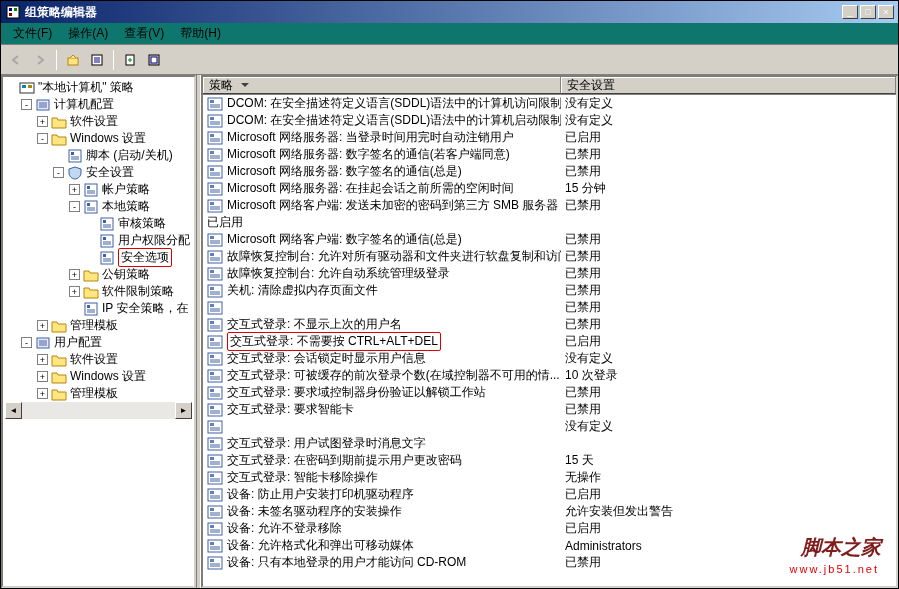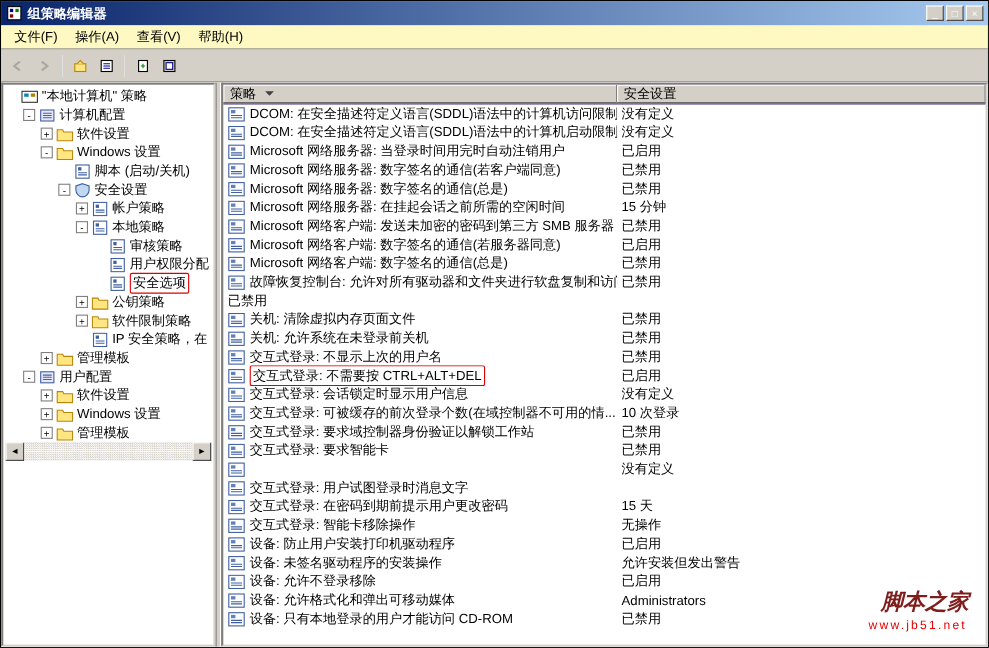--- a/index.html
+++ b/index.html
@@ -3,21 +3,21 @@
 <meta charset="utf-8">
 <style>
 * { box-sizing: border-box; margin: 0; padding: 0; }
 body { font-family: "Microsoft YaHei", SimSun, sans-serif; font-size: 12px; background: #d4d0c8; overflow: hidden; width: 899px; height: 589px; position: relative; }
 .window { width: 899px; height: 589px; display: flex; flex-direction: column; border: 1px solid #000; }
 .titlebar { background: linear-gradient(to right, #0a246a, #a6caf0); color: #fff; height: 22px; display: flex; align-items: center; padding: 0 4px; }
 .titlebar-icon { width: 16px; height: 16px; margin-right: 4px; display: inline-flex; align-items: center; justify-content: center; }
 .titlebar-title { flex: 1; font-size: 12px; font-weight: bold; }
 .titlebar-btns { display: flex; gap: 2px; }
 .titlebar-btn { width: 16px; height: 14px; background: #d4d0c8; border: 1px solid #fff; border-right-color: #404040; border-bottom-color: #404040; font-size: 9px; display: flex; align-items: center; justify-content: center; cursor: pointer; font-family: Arial; }
-.menubar { background: #fef9c3; height: 22px; display: flex; align-items: center; padding: 0 4px; border-bottom: 1px solid #808080; }
+.menubar { background: #0f766e; height: 22px; display: flex; align-items: center; padding: 0 4px; border-bottom: 1px solid #808080; }
 .menu-item { padding: 2px 8px; cursor: pointer; }
 .toolbar { background: #d4d0c8; height: 30px; display: flex; align-items: center; padding: 0 4px; border-bottom: 1px solid #808080; gap: 2px; }
 .tool-btn { width: 22px; height: 22px; border: 1px solid transparent; display: flex; align-items: center; justify-content: center; cursor: pointer; }
 .tool-btn.disabled { opacity: 0.5; cursor: default; }
 .tool-sep { width: 1px; height: 20px; background: #808080; border-right: 1px solid #fff; margin: 0 3px; }
 .content { flex: 1; display: flex; overflow: hidden; background: #fff; }
 .tree-panel { width: 195px; background: #fff; border: 2px inset #d4d0c8; overflow: auto; padding: 2px; }
 .tree-row { display: flex; align-items: center; height: 17px; cursor: pointer; }
 .tree-expander { width: 11px; height: 11px; border: 1px solid #808080; background: #fff; font-size: 9px; display: flex; align-items: center; justify-content: center; margin-right: 3px; font-family: Arial; flex-shrink: 0; }
 .tree-spacer { width: 14px; display: inline-block; flex-shrink: 0; }
@@ -441,31 +441,20 @@
                   <rect x="3" y="3" width="4" height="3" fill="#6080c0"></rect>
                   <line x1="3" y1="8" x2="13" y2="8" stroke="#4060a0"></line>
                   <line x1="3" y1="10" x2="13" y2="10" stroke="#4060a0"></line>
                 </svg>
               </span>
               <span class="list-text">Microsoft 网络客户端: 发送未加密的密码到第三方 SMB 服务器</span>
             </div>
             <div class="list-cell-2">已禁用</div>
           </div>
           <div class="list-row">
-            <div class="list-cell-1">
-              <span class="list-icon">
-                <svg viewBox="0 0 16 14">
-                  <rect x="1" y="1" width="14" height="12" fill="#fff" stroke="#4060a0"></rect>
-                  <rect x="3" y="3" width="4" height="3" fill="#6080c0"></rect>
-                  <line x1="3" y1="8" x2="13" y2="8" stroke="#4060a0"></line>
-                  <line x1="3" y1="10" x2="13" y2="10" stroke="#4060a0"></line>
-                </svg>
-              </span>
-              <span class="list-text">Microsoft 网络客户端: 数字签名的通信(若服务器同意)</span>
-            </div>
             <div class="list-cell-2">已启用</div>
           </div>
           <div class="list-row">
             <div class="list-cell-1">
               <span class="list-icon">
                 <svg viewBox="0 0 16 14">
                   <rect x="1" y="1" width="14" height="12" fill="#fff" stroke="#4060a0"></rect>
                   <rect x="3" y="3" width="4" height="3" fill="#6080c0"></rect>
                   <line x1="3" y1="8" x2="13" y2="8" stroke="#4060a0"></line>
                   <line x1="3" y1="10" x2="13" y2="10" stroke="#4060a0"></line>
@@ -483,20 +472,31 @@
                   <rect x="3" y="3" width="4" height="3" fill="#6080c0"></rect>
                   <line x1="3" y1="8" x2="13" y2="8" stroke="#4060a0"></line>
                   <line x1="3" y1="10" x2="13" y2="10" stroke="#4060a0"></line>
                 </svg>
               </span>
               <span class="list-text">故障恢复控制台: 允许对所有驱动器和文件夹进行软盘复制和访问</span>
             </div>
             <div class="list-cell-2">已禁用</div>
           </div>
           <div class="list-row">
+            <div class="list-cell-1">
+              <span class="list-icon">
+                <svg viewBox="0 0 16 14">
+                  <rect x="1" y="1" width="14" height="12" fill="#fff" stroke="#4060a0"></rect>
+                  <rect x="3" y="3" width="4" height="3" fill="#6080c0"></rect>
+                  <line x1="3" y1="8" x2="13" y2="8" stroke="#4060a0"></line>
+                  <line x1="3" y1="10" x2="13" y2="10" stroke="#4060a0"></line>
+                </svg>
+              </span>
+              <span class="list-text">故障恢复控制台: 允许自动系统管理级登录</span>
+            </div>
             <div class="list-cell-2">已禁用</div>
           </div>
           <div class="list-row">
             <div class="list-cell-1">
               <span class="list-icon">
                 <svg viewBox="0 0 16 14">
                   <rect x="1" y="1" width="14" height="12" fill="#fff" stroke="#4060a0"></rect>
                   <rect x="3" y="3" width="4" height="3" fill="#6080c0"></rect>
                   <line x1="3" y1="8" x2="13" y2="8" stroke="#4060a0"></line>
                   <line x1="3" y1="10" x2="13" y2="10" stroke="#4060a0"></line>
@@ -509,21 +509,20 @@
           <div class="list-row">
             <div class="list-cell-1">
               <span class="list-icon">
                 <svg viewBox="0 0 16 14">
                   <rect x="1" y="1" width="14" height="12" fill="#fff" stroke="#4060a0"></rect>
                   <rect x="3" y="3" width="4" height="3" fill="#6080c0"></rect>
                   <line x1="3" y1="8" x2="13" y2="8" stroke="#4060a0"></line>
                   <line x1="3" y1="10" x2="13" y2="10" stroke="#4060a0"></line>
                 </svg>
               </span>
-              <span class="list-text">关机: 允许系统在未登录前关机</span>
             </div>
             <div class="list-cell-2">已禁用</div>
           </div>
           <div class="list-row">
             <div class="list-cell-1">
               <span class="list-icon">
                 <svg viewBox="0 0 16 14">
                   <rect x="1" y="1" width="14" height="12" fill="#fff" stroke="#4060a0"></rect>
                   <rect x="3" y="3" width="4" height="3" fill="#6080c0"></rect>
                   <line x1="3" y1="8" x2="13" y2="8" stroke="#4060a0"></line>

